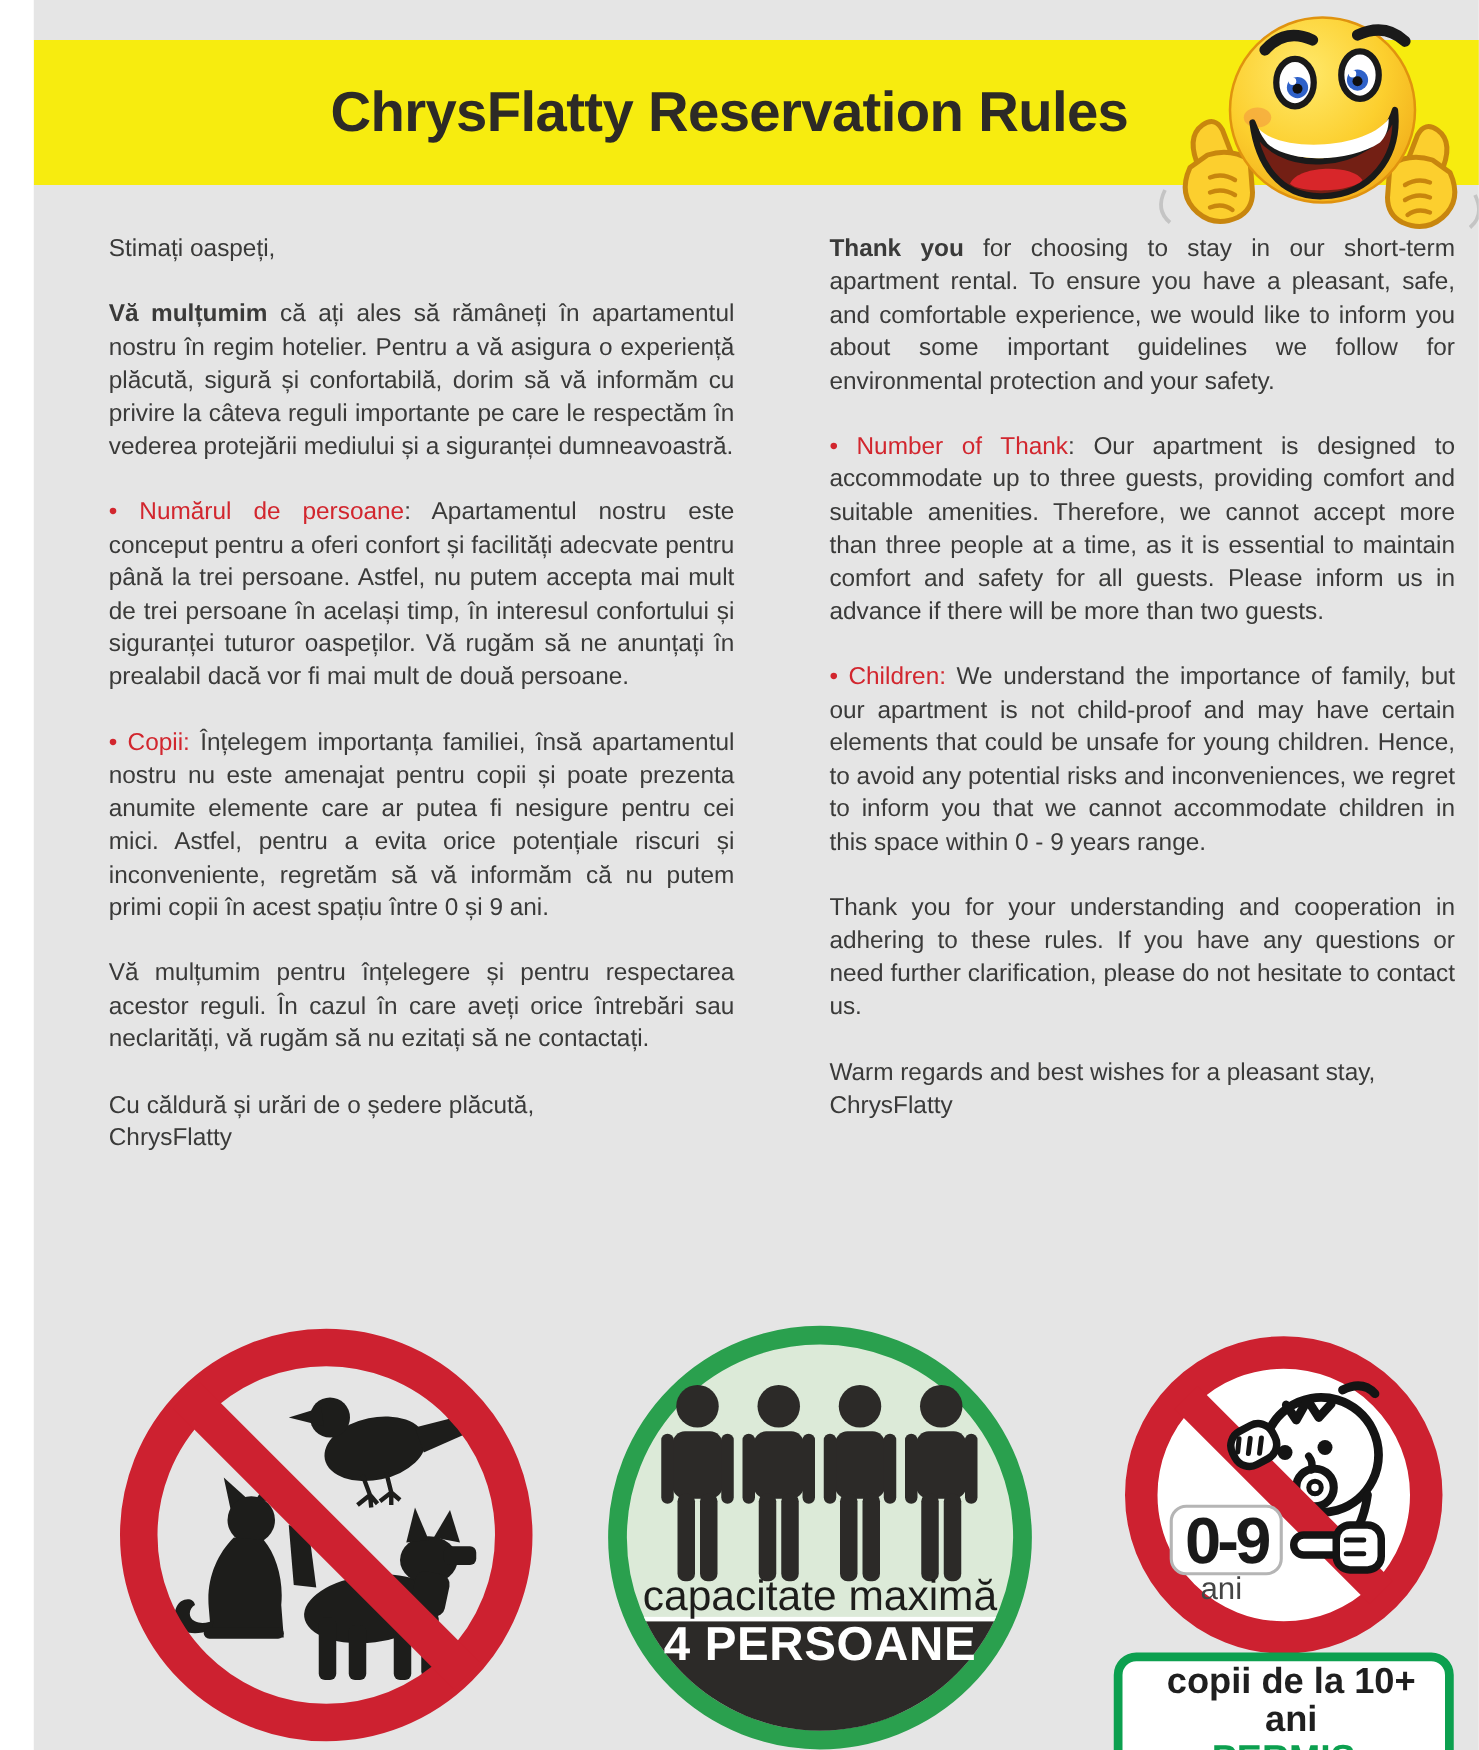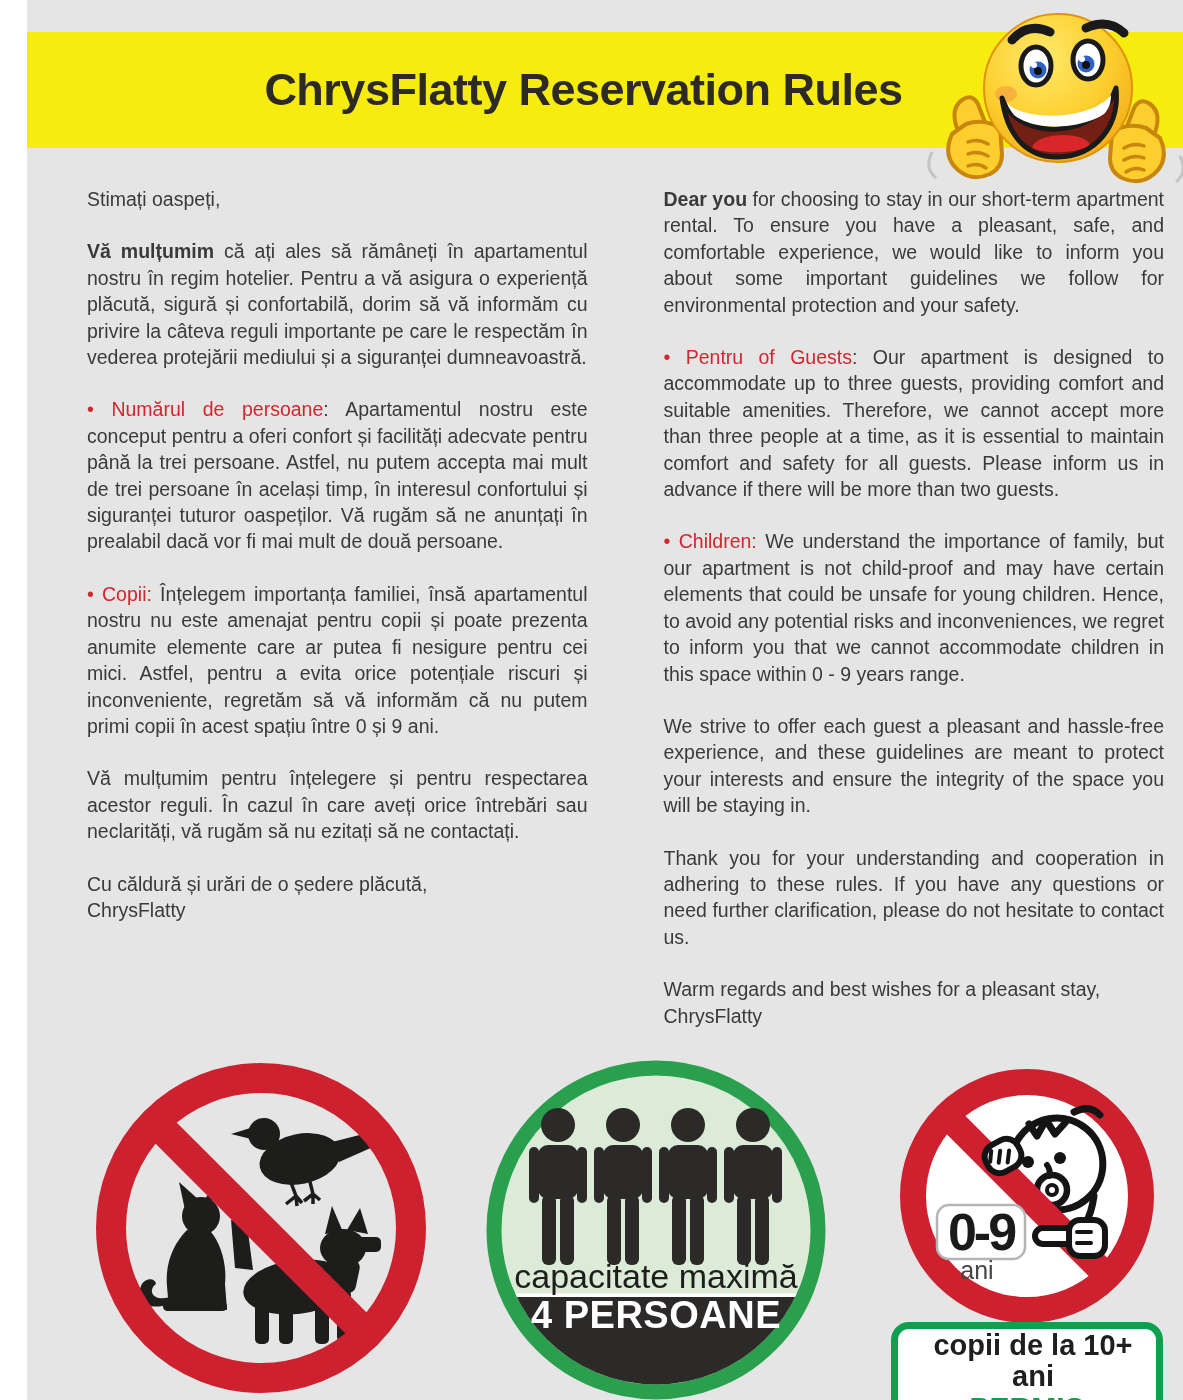--- a/index.html
+++ b/index.html
@@ -89,24 +89,23 @@
       <p><span class="red-lead">• Numărul de persoane</span><span>: Apartamentul nostru este conceput pentru a oferi confort și facilități adecvate pentru până la trei persoane. Astfel, nu putem accepta mai mult de trei persoane în același timp, în interesul confortului și siguranței tuturor oaspeților. Vă rugăm să ne anunțați în prealabil dacă vor fi mai mult de două persoane.</span></p>
       <p><span class="red-lead">• Copii:</span><span> Înțelegem importanța familiei, însă apartamentul nostru nu este amenajat pentru copii și poate prezenta anumite elemente care ar putea fi nesigure pentru cei mici. Astfel, pentru a evita orice potențiale riscuri și inconveniente, regretăm să vă informăm că nu putem primi copii în acest spațiu între 0 și 9 ani.</span></p>
       <p>Vă mulțumim pentru înțelegere și pentru respectarea acestor reguli. În cazul în care aveți orice întrebări sau neclarități, vă rugăm să nu ezitați să ne contactați.</p>
       <p class="closing">
           <span>Cu căldură și urări de o ședere plăcută,</span>
           <span>ChrysFlatty</span>
         </p>
     </div>
 
     <div class="col">
-      <p><span class="bold-lead">Dear you</span><span> for choosing to stay in our short-term apartment rental. To ensure you have a pleasant, safe, and comfortable experience, we would like to inform you about some important guidelines we follow for environmental protection and your safety.</span></p>
-      <p><span class="red-lead">• Pentru of Guests</span><span>: Our apartment is designed to accommodate up to three guests, providing comfort and suitable amenities. Therefore, we cannot accept more than three people at a time, as it is essential to maintain comfort and safety for all guests. Please inform us in advance if there will be more than two guests.</span></p>
+      <p><span class="bold-lead">Thank you</span><span> for choosing to stay in our short-term apartment rental. To ensure you have a pleasant, safe, and comfortable experience, we would like to inform you about some important guidelines we follow for environmental protection and your safety.</span></p>
+      <p><span class="red-lead">• Number of Thank</span><span>: Our apartment is designed to accommodate up to three guests, providing comfort and suitable amenities. Therefore, we cannot accept more than three people at a time, as it is essential to maintain comfort and safety for all guests. Please inform us in advance if there will be more than two guests.</span></p>
       <p><span class="red-lead">• Children:</span><span> We understand the importance of family, but our apartment is not child-proof and may have certain elements that could be unsafe for young children. Hence, to avoid any potential risks and inconveniences, we regret to inform you that we cannot accommodate children in this space within 0 - 9 years range.</span></p>
-      <p>We strive to offer each guest a pleasant and hassle-free experience, and these guidelines are meant to protect your interests and ensure the integrity of the space you will be staying in.</p>
       <p>Thank you for your understanding and cooperation in adhering to these rules. If you have any questions or need further clarification, please do not hesitate to contact us.</p>
       <p class="closing">
           <span>Warm regards and best wishes for a pleasant stay,</span>
           <span>ChrysFlatty</span>
         </p>
     </div>
 
   </div>
 
   <div class="sign sign-no-pets">

